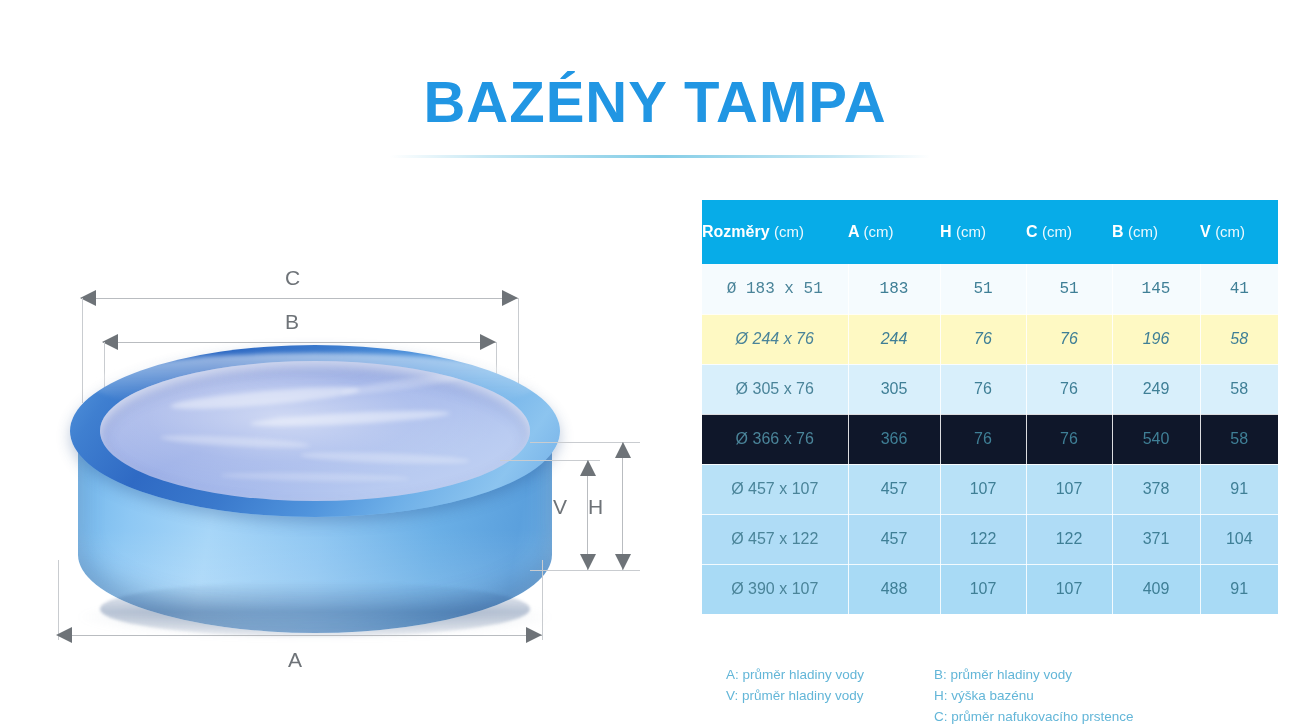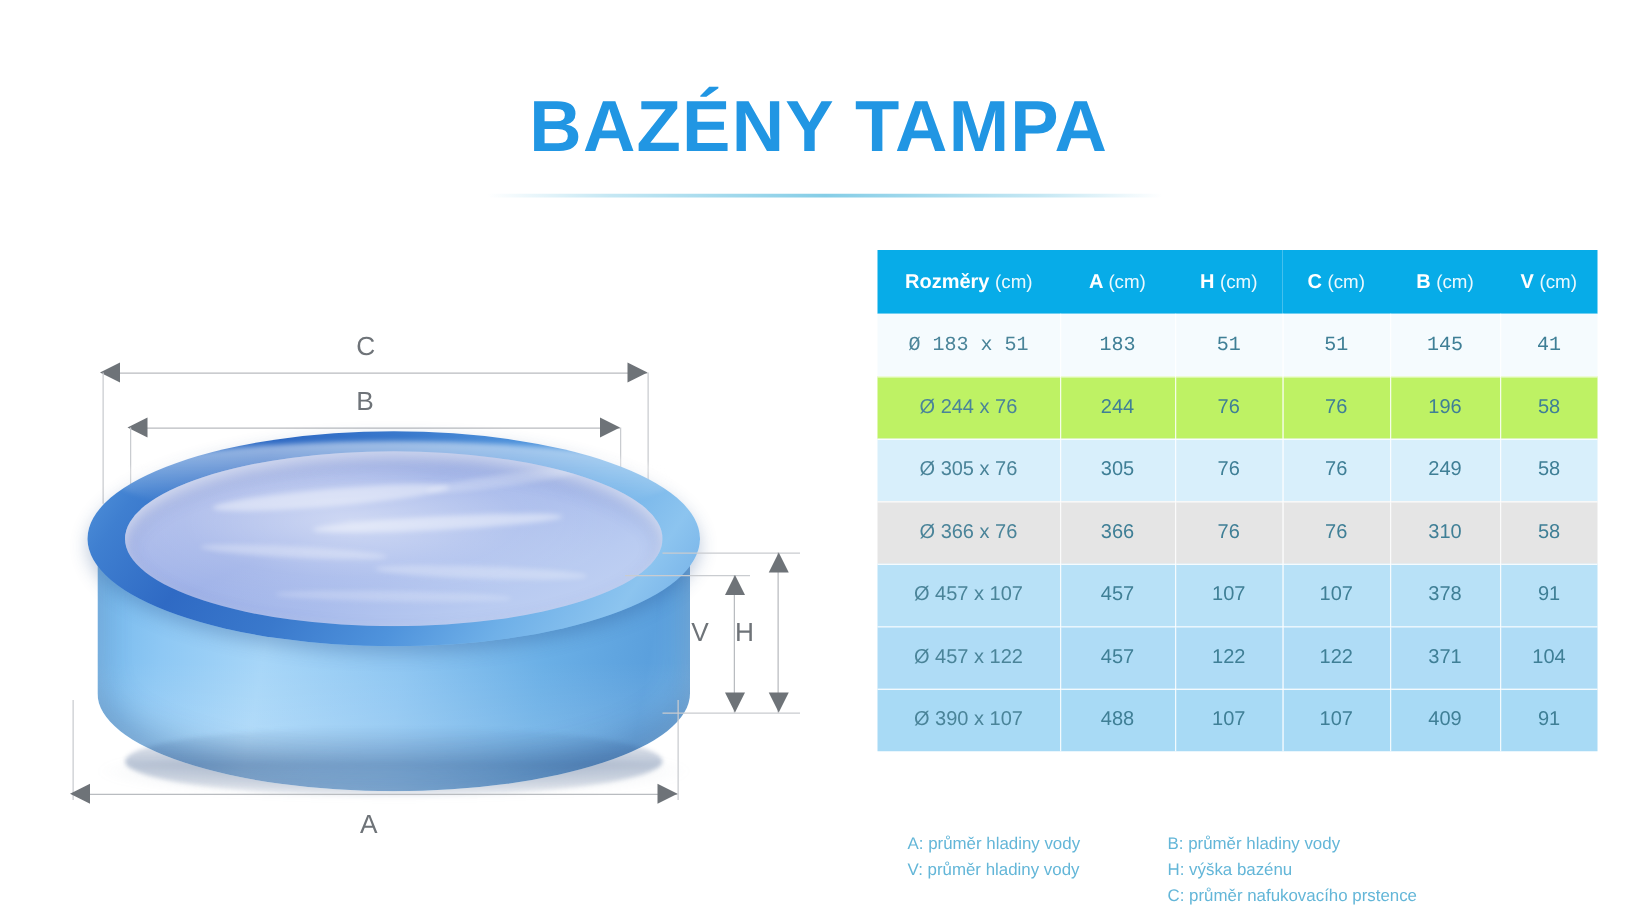--- a/index.html
+++ b/index.html
@@ -125,25 +125,25 @@
     position: absolute; color: #6e7378; font-size: 21px; font-weight: 400;
     font-family: "Liberation Sans", sans-serif; letter-spacing: 0.5px;
   }
 
   
   .table-wrap { position: absolute; left: 702px; top: 200px; width: 576px; }
   table.dim-table { border-collapse: collapse; width: 576px; table-layout: fixed; }
   table.dim-table th {
     background: #07ACE8;
     color: #ffffff;
-    height: 51px;
+    height: 64px;
     font-size: 16px;
     font-weight: bold;
-    text-align: center;
-    padding: 12px;
+    text-align: left;
+    padding: 0;
     border: none;
   }
   table.dim-table th .unit { font-weight: normal; font-size: 15px; opacity: .92; }
   table.dim-table td {
     height: 50px;
     text-align: center;
     font-size: 16px;
     color: #3f7f96;
     border-right: 1px solid rgba(255,255,255,0.85);
     border-bottom: 1px solid rgba(255,255,255,0.85);
@@ -246,42 +246,42 @@
       </thead>
       <tbody id="tbody">
           <tr style="background: rgb(245, 251, 254); font-family: Liberation Mono, monospace;">
             <td class="name-cell">Ø 183 x 51</td>
             <td>183</td>
             <td>51</td>
             <td>51</td>
             <td>145</td>
             <td>41</td>
           </tr>
-          <tr style="background: #bef264;">
+          <tr style="background: #fef9c3; font-style: italic;">
             <td class="name-cell">Ø 244 x 76</td>
             <td>244</td>
             <td>76</td>
             <td>76</td>
             <td>196</td>
             <td>58</td>
           </tr>
           <tr style="background: rgb(216, 239, 251);">
             <td class="name-cell">Ø 305 x 76</td>
             <td>305</td>
             <td>76</td>
             <td>76</td>
             <td>249</td>
             <td>58</td>
           </tr>
-          <tr style="background: #e5e5e5;">
+          <tr style="background: #0f172a;">
             <td class="name-cell">Ø 366 x 76</td>
             <td>366</td>
             <td>76</td>
             <td>76</td>
-            <td>310</td>
+            <td>540</td>
             <td>58</td>
           </tr>
           <tr style="background: rgb(184, 225, 247);">
             <td class="name-cell">Ø 457 x 107</td>
             <td>457</td>
             <td>107</td>
             <td>107</td>
             <td>378</td>
             <td>91</td>
           </tr>

